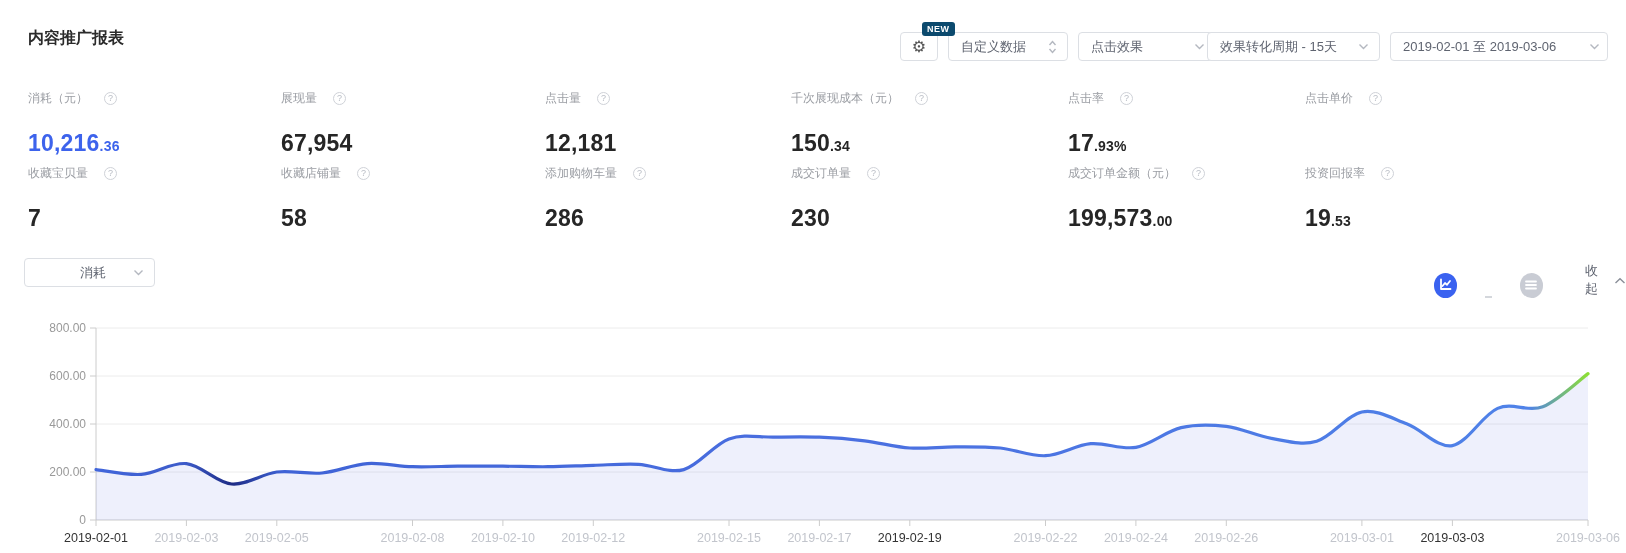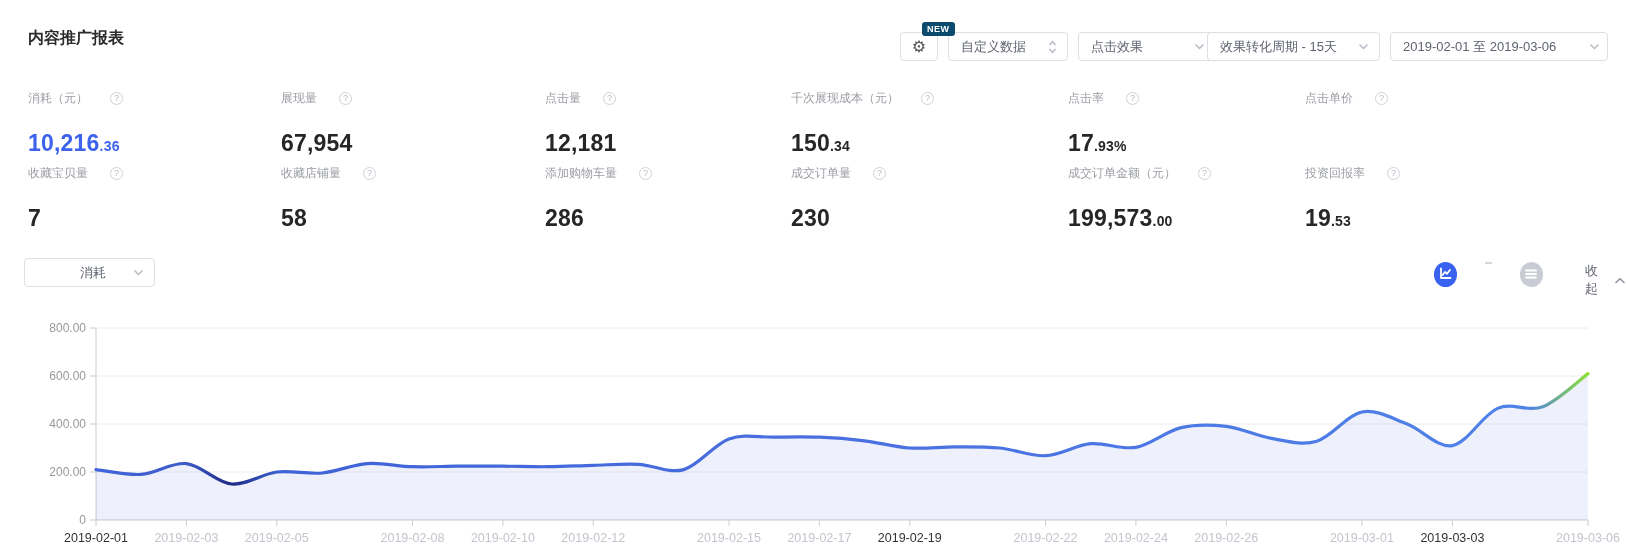--- a/index.html
+++ b/index.html
@@ -23,32 +23,32 @@
   .new-badge{
     left:922px;top:22px;background:#0c4a6e;color:#fff;font-size:9px;font-weight:bold;
     padding:2px 5px;border-radius:3px;letter-spacing:.5px;z-index:2;
   }
   
   .metrics-grid{
     position:absolute;left:0;top:86px;width:1626px;
     display:grid;grid-template-columns:253px 264px 246px 277px 237px 1fr;
     grid-auto-rows:75px;padding-left:28px;box-sizing:border-box;
   }
-  .metric .m-label{font-size:12px;color:#9a9da3;display:flex;align-items:center;gap:22px;height:16px;margin-top:4px;}
+  .metric .m-label{font-size:12px;color:#9a9da3;display:flex;align-items:center;gap:16px;height:16px;margin-top:4px;}
   .metric .m-value{margin-top:24px;font-size:23px;font-weight:bold;color:#262626;letter-spacing:.2px;}
   .metric .m-value .m-dec{font-size:14px;}
   .metric .m-value.accent{color:#3d63ec;}
   .q-icon{
     display:inline-flex;width:13px;height:13px;border:1px solid #cfd2d8;border-radius:50%;
     color:#b8bcc4;font-size:9px;align-items:center;justify-content:center;box-sizing:border-box;
     cursor:pointer;
   }
   
   .metric-select{left:24px;top:258px;width:131px;padding-left:43px;}
-  .right-tools{position:absolute;top:262px;left:1434px;display:flex;align-items:flex-start;gap:28px;}
+  .right-tools{position:absolute;top:262px;left:1434px;display:flex;align-items:flex-end;gap:28px;}
   .circ{width:25px;height:25px;border-radius:50%;display:flex;align-items:center;justify-content:center;cursor:pointer;}
   .circ.blue{background:#3a62f0;}
   .circ.gray{background:#c9ccd4;}
   .dash{width:7px;height:2px;background:#d4d7dc;}
   .collapse{margin-left:14px;display:flex;align-items:center;gap:6px;font-size:13px;color:#5f6470;cursor:pointer;}
   
   .chart-wrap{position:absolute;left:0;top:300px;width:1626px;height:253px;}
   .chart-wrap svg{display:block;}
   text{font-family:"Liberation Sans","DejaVu Sans",sans-serif;}
 </style>

